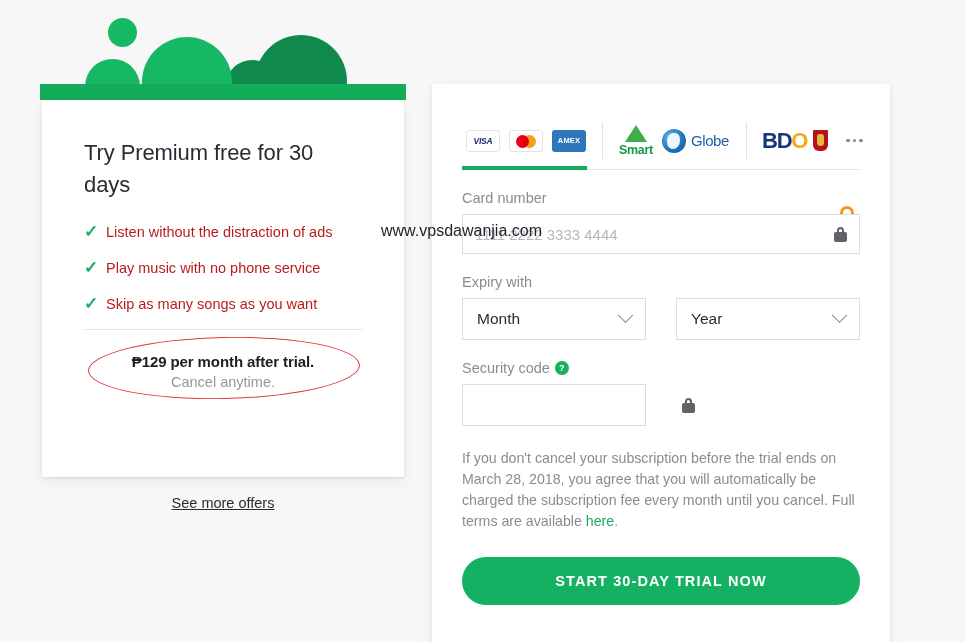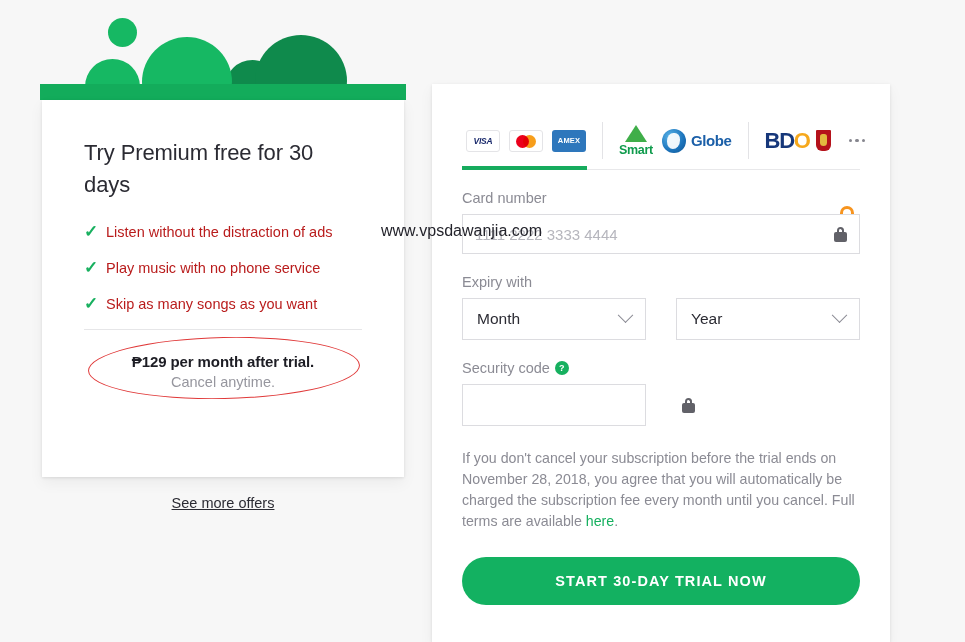--- a/index.html
+++ b/index.html
@@ -246,21 +246,21 @@
     position: relative; overflow: hidden;
   }
   #globe-orb::after {
     content: "";
     position: absolute;
     left: 5px; top: 4px; width: 13px; height: 16px;
     background: #ffffff;
     border-radius: 50% 40% 55% 45%;
     opacity: 0.92;
   }
-  #globe-word { font-size: 15px; font-weight: 700; color: #1b5fa8; letter-spacing: -0.4px; }
+  #globe-word { font-size: 15px; font-weight: 400; color: #1b5fa8; letter-spacing: -0.4px; }
 
   
   #logo-bdo { display: flex; align-items: center; gap: 6px; }
   #bdo-word { font-size: 22px; font-weight: 700; color: #16377a; letter-spacing: -1.2px; line-height: 1; }
   #bdo-word .bdo-o { color: #f6a81c; }
   #bank-crest {
     width: 15px; height: 21px;
     background: #b5121b;
     border-radius: 1px 1px 6px 6px;
     position: relative;
@@ -549,20 +549,20 @@
       <span id="security-help-icon">?</span>
     </div>
     <div class="text-input" id="security-code-input">
       <input type="text" placeholder="" style="">
       <span class="input-lock-icon">
         <span class="l-shackle"></span>
           <span class="l-body"></span>
       </span>
     </div>
 
-    <p id="terms-text"><span>If you don't cancel your subscription before the trial ends on November 28, 2018, you agree that you will automatically be charged the subscription fee every month until you cancel. Full terms are available </span><a id="terms-link">here</a><span>.</span></p>
+    <p id="terms-text"><span>If you don't cancel your subscription before the trial ends on March 28, 2018, you agree that you will automatically be charged the subscription fee every month until you cancel. Full terms are available </span><a id="terms-link">here</a><span>.</span></p>
 
     <button id="start-trial-button">START 30-DAY TRIAL NOW</button>
 
   </div>
 </div>
 
 <div id="site-watermark">www.vpsdawanjia.com</div>
 
 </body></html>

